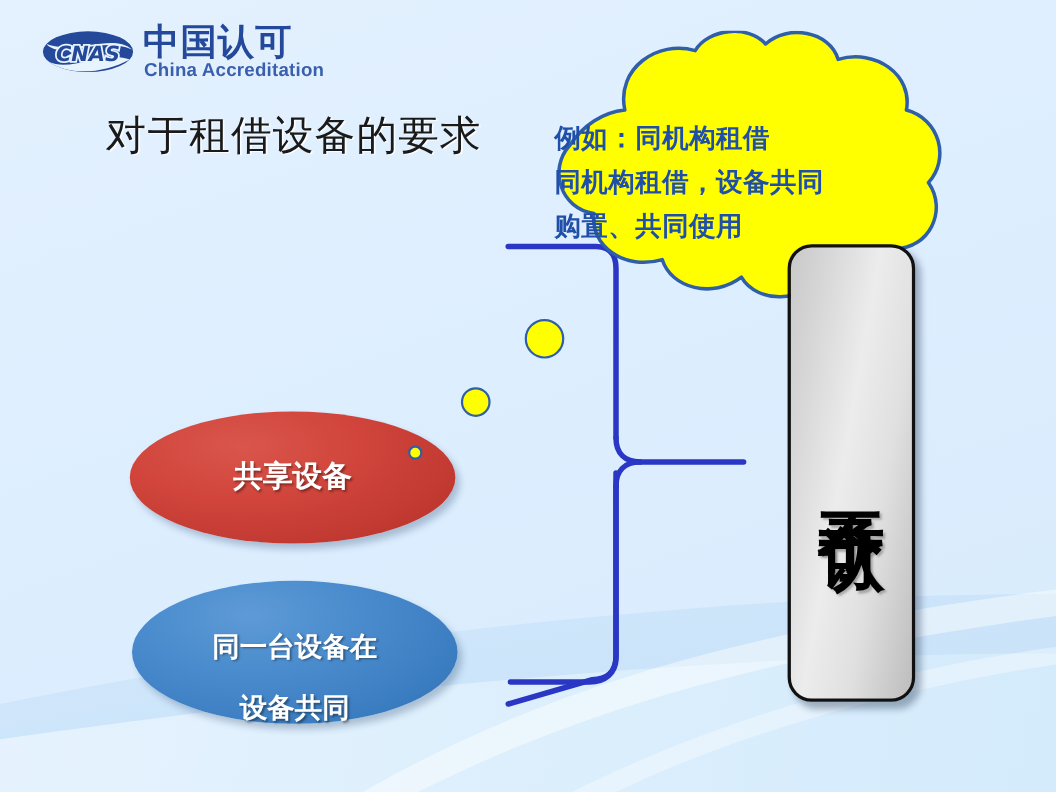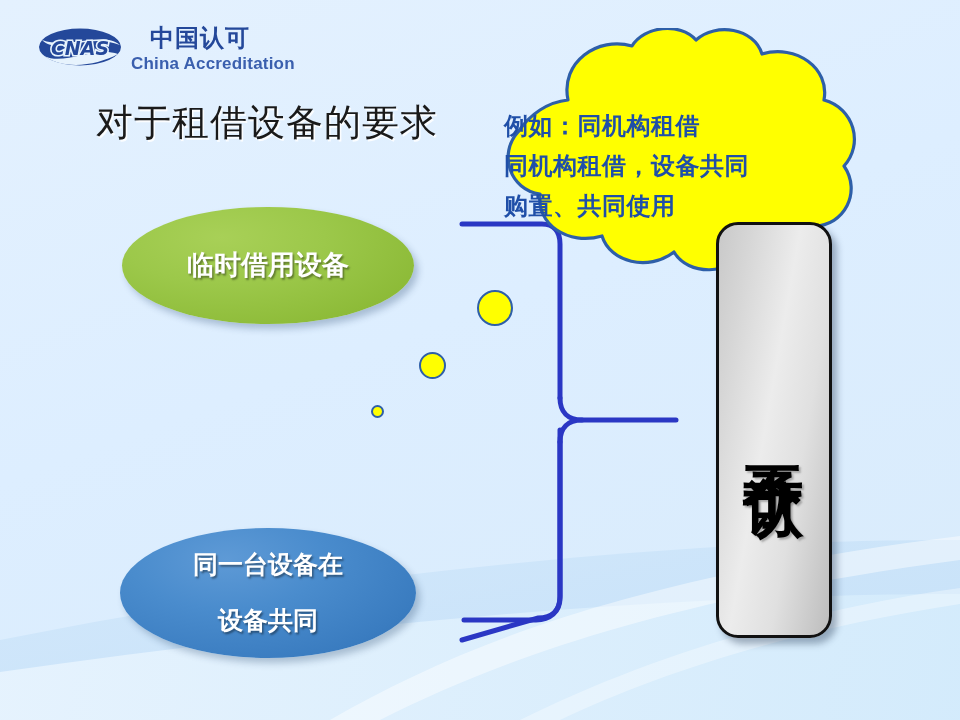--- a/index.html
+++ b/index.html
@@ -36,27 +36,26 @@
   #logo .logo-mark {
     position: absolute;
     left: 0; top: 2px;
     width: 88px; height: 42px;
   }
   #logo .logo-cn {
     position: absolute;
     left: 94px;
     top: 0px;
     font-family: "DejaVu Sans", "Liberation Sans", sans-serif;
-    font-size: 24px;
+    font-size: 33px;
     font-weight: bold;
     color: #24489a;
     letter-spacing: 1px;
     line-height: 28px;
     white-space: nowrap;
-    margin-left: 20px;
   }
   #logo .logo-en {
     position: absolute;
     left: 95px;
     top: 30px;
     font-family: "Liberation Sans", sans-serif;
     font-size: 17px;
     font-weight: bold;
     color: #3a5fae;
     letter-spacing: 0.2px;
@@ -104,20 +103,21 @@
     left: 118px; top: 374px;
     width: 296px; height: 120px;
     background: radial-gradient(ellipse at 34% 26%, #d9564c 0%, #d1453c 38%, #bf3830 78%, #ad2c25 100%);
     font-size: 27px;
   }
   #bubble-blue {
     left: 120px; top: 528px;
     width: 296px; height: 130px;
     background: radial-gradient(ellipse at 36% 24%, #5e9ad6 0%, #4a8ccd 36%, #3a7cc0 76%, #2e6cb0 100%);
     font-size: 25px;
+    align-items: flex-end;
   }
 
   
   #cloud {
     position: absolute;
     left: 448px;
     top: 28px;
     width: 420px;
     height: 250px;
   }
@@ -223,24 +223,24 @@
       <path d="M12,24 L92,24 C104,24 110,32 110,44 L110,198"></path>
       <path d="M110,198 C110,212 118,220 132,220 L226,220"></path>
       <path d="M110,242 C110,228 118,220 132,220"></path>
       <path d="M110,242 L110,396 C110,410 102,418 88,418 L12,440"></path>
     </g>
     <g fill="none" stroke="#2a37c4" stroke-width="5" stroke-linecap="round">
       <path d="M110,230 L110,398 C110,412 100,420 86,420 L14,420"></path>
     </g>
   </svg>
 
-  <div class="bubble" id="bubble-green">
-    <span class="btext">临时借用设备</span>
-  </div>
-
+
+  <div class="bubble" id="bubble-red">
+    <span class="btext">共享设备</span>
+  </div>
 
   <div class="bubble" id="bubble-blue">
     <span class="btext">
       <span>同一台设备在</span><br>
       <br>
       <span>设备共同</span>
     </span>
   </div>
 
   <div class="tail-dot" id="tail-dot-3"></div>

